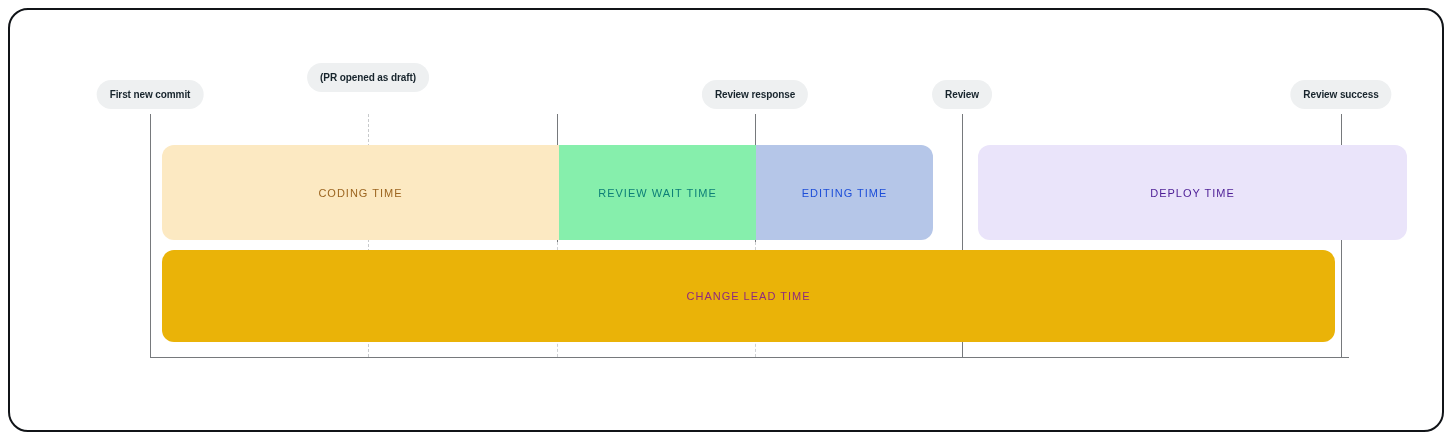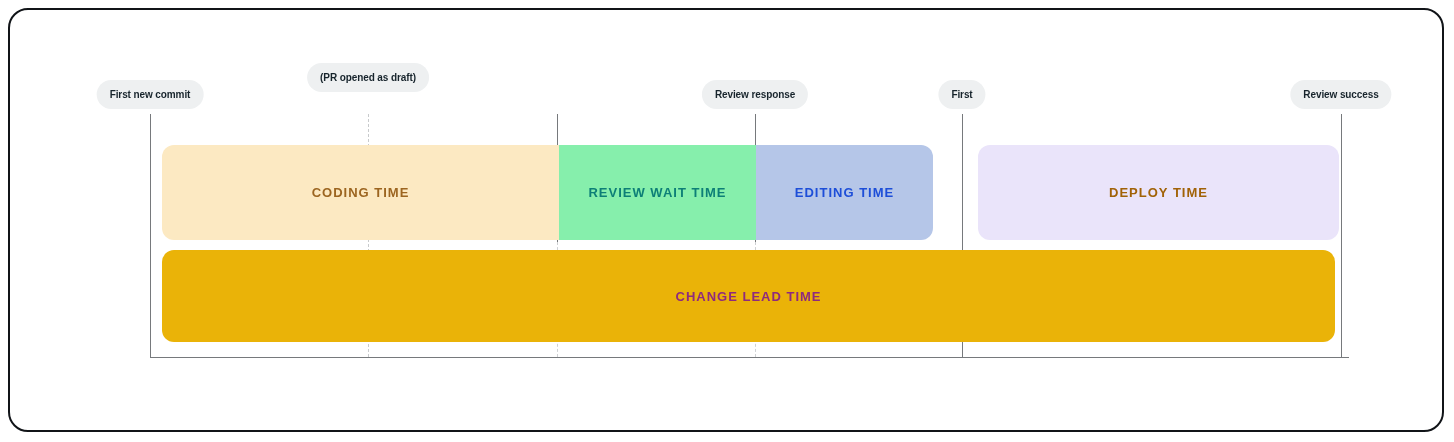--- a/index.html
+++ b/index.html
@@ -68,22 +68,22 @@
     border-top:1px solid #76797c;
   }
 
   
   .bar{
     position:absolute;
     display:flex;
     align-items:center;
     justify-content:center;
     box-sizing:border-box;
-    font-size:13px;
-    font-weight:700;
+    font-size:11px;
+    font-weight:400;
     letter-spacing:1.0px;
     text-transform:uppercase;
     white-space:nowrap;
   }
   .r-left  { border-radius:12px 0 0 12px; }
   .r-right { border-radius:0 12px 12px 0; }
   .r-all   { border-radius:12px; }
   .r-none  { border-radius:0; }
 </style>
 </head>
@@ -102,25 +102,25 @@
       <div class="axis" style="left: 140px; top: 347px; width: 1199px;"></div>
       <div class="bar r-left" style="left: 152px; top: 135px; width: 397px; height: 95px; background: rgb(252, 233, 194); color: rgb(156, 101, 32);">
         <span>Coding time</span>
       </div>
       <div class="bar r-none" style="left: 549px; top: 135px; width: 197px; height: 95px; background: #86efac; color: rgb(13, 127, 119);">
         <span>Review wait time</span>
       </div>
       <div class="bar r-right" style="left: 746px; top: 135px; width: 177px; height: 95px; background: rgb(181, 198, 232); color: #1d4ed8;">
         <span>Editing time</span>
       </div>
-      <div class="bar r-all" style="left: 968px; top: 135px; width: 361px; height: 95px; background: rgb(234, 228, 250); color: #a16207;">
+      <div class="bar r-all" style="left: 968px; top: 135px; width: 429px; height: 95px; background: rgb(234, 228, 250); color: #4c1d95;">
         <span>Deploy time</span>
       </div>
       <div class="bar r-all" style="left: 152px; top: 240px; width: 1173px; height: 92px; background: #eab308; color: rgb(142, 42, 126);">
         <span>Change lead time</span>
       </div>
       <div class="pill" style="left: 140px; top: 70px;">First new commit</div>
       <div class="pill" style="left: 358px; top: 53px;">(PR opened as draft)</div>
       <div class="pill" style="left: 745px; top: 70px;">Review response</div>
-      <div class="pill" style="left: 952px; top: 70px;">First</div>
+      <div class="pill" style="left: 952px; top: 70px;">Review</div>
       <div class="pill" style="left: 1331px; top: 70px;">Review success</div>
     </div>
 </div>
 
 </body></html>

